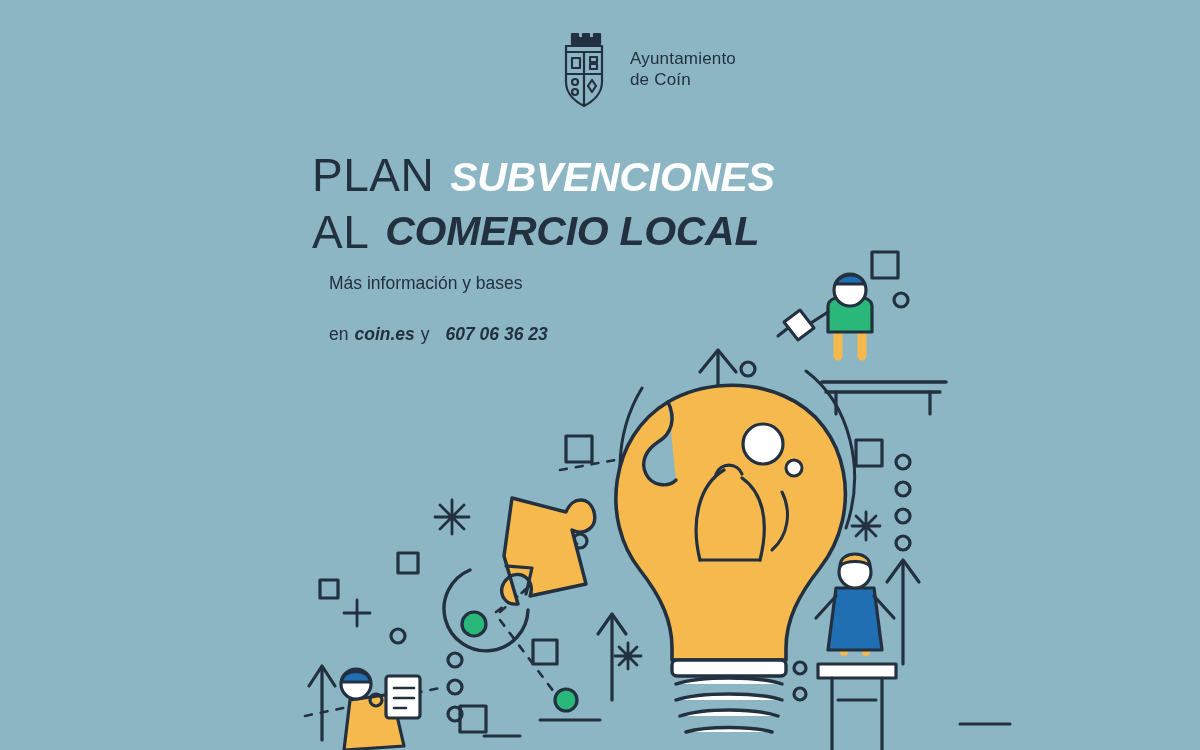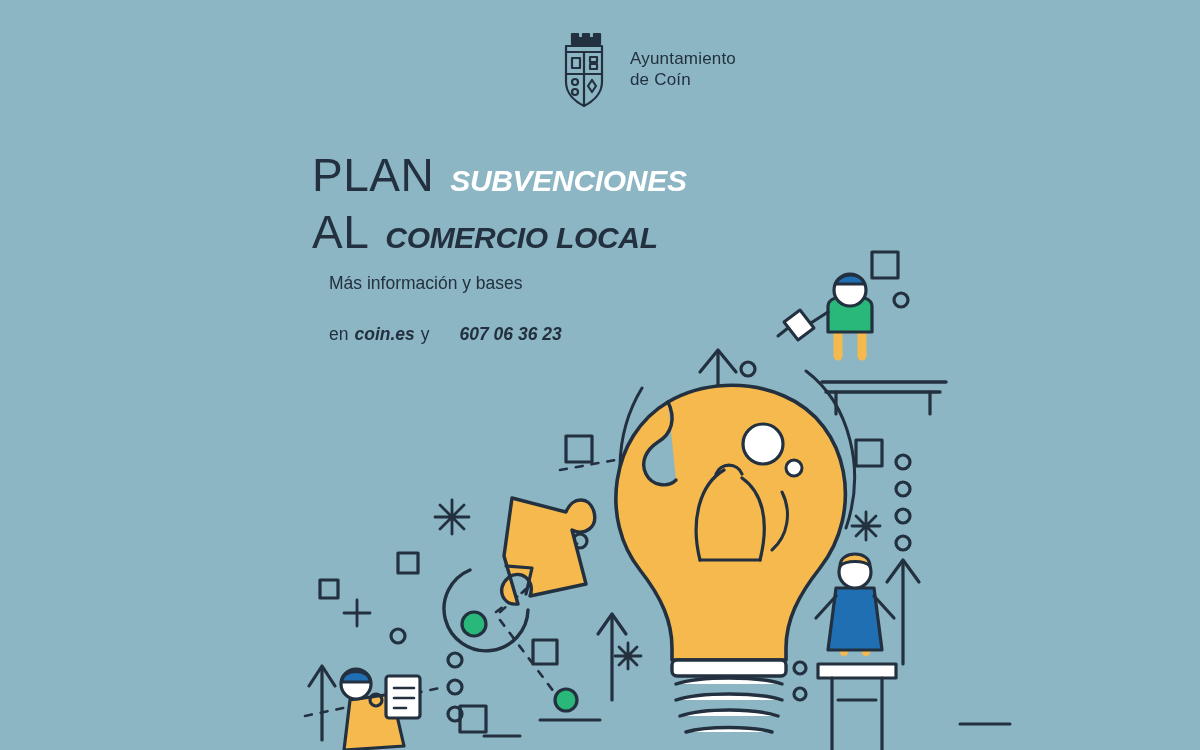--- a/index.html
+++ b/index.html
@@ -60,47 +60,47 @@
     align-items: baseline;
     gap: 16px;
     line-height: 1.02;
   }
   .title-light {
     font-size: 46px;
     font-weight: 400;
     letter-spacing: 0.5px;
   }
   .title-strong {
-    font-size: 30px;
+    font-size: 41px;
     font-weight: bold;
     font-style: italic;
     letter-spacing: -0.3px;
   }
   .title-strong.white { color: #ffffff; }
-  .title-row + .title-row { margin-top: 10px; }
+  .title-row + .title-row { margin-top: 10px; align-items: center; }
 
   
   .subtitle-block {
     position: absolute;
     top: 270px;
     left: 329px;
     color: #22303f;
     font-size: 17.5px;
     line-height: 1.55;
   }
   .sub-line { display: flex; align-items: flex-end; gap: 6px; }
   .sub-em {
     font-weight: bold;
     font-style: italic;
     margin-top: 24px;
   }
   .sub-phone {
     font-weight: bold;
     font-style: italic;
-    margin-left: 24px;
+    margin-left: 10px;
   }
 
   
   .illustration {
     position: absolute;
     left: 0;
     top: 0;
     width: 1200px;
     height: 750px;
     pointer-events: none;

